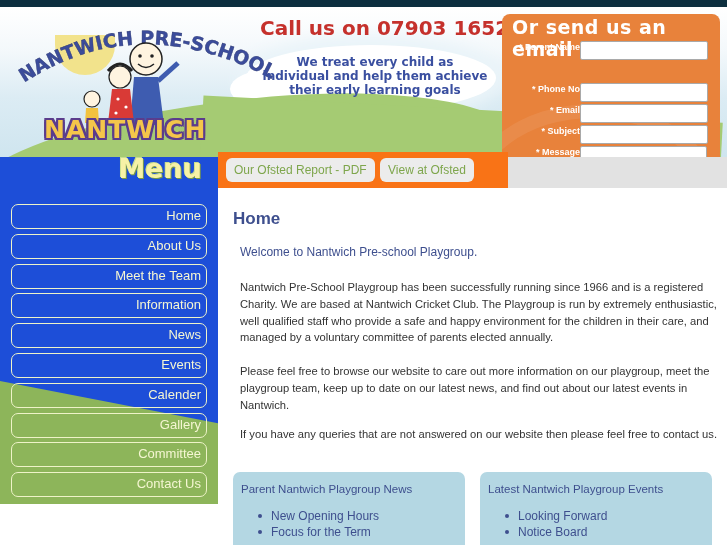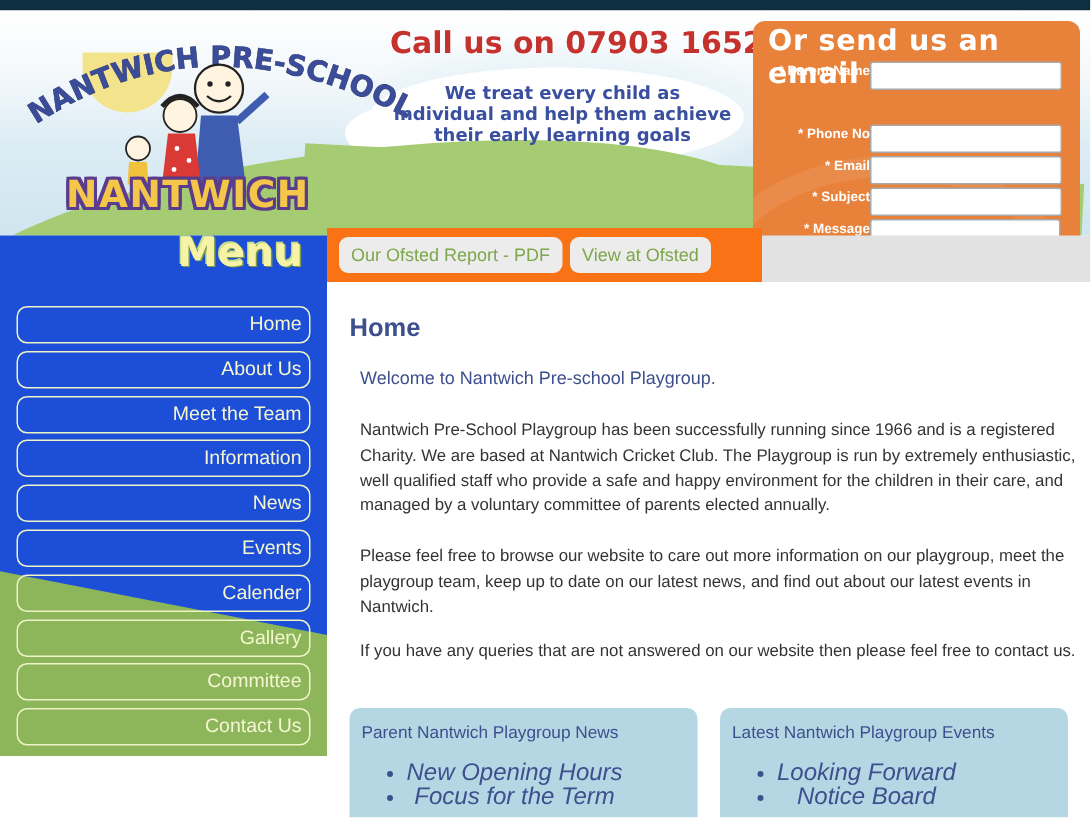--- a/index.html
+++ b/index.html
@@ -52,21 +52,21 @@
 
   
   .main { position: absolute; left: 218px; top: 188px; width: 509px; height: 357px; background: #ffffff; }
   .main-title { position: absolute; left: 15px; top: 21px; font-size: 17px; color: #3e4f8e; }
   .welcome { position: absolute; left: 22px; top: 57px; font-size: 12px; color: #3e4f8e; }
   .para { position: absolute; left: 22px; width: 478px; font-size: 11.2px; line-height: 16.8px; color: #333; }
 
   .info-box { position: absolute; top: 284px; width: 232px; height: 80px; background: #b4d7e3; border-radius: 7px; }
   .info-title { position: absolute; left: 8px; top: 11px; font-size: 11.5px; color: #3e4f8e; }
   .info-list { position: absolute; left: 22px; top: 36px; list-style: none; }
-  .info-list li { position: relative; padding-left: 16px; font-size: 16px; font-style: italic; color: #3e4f8e; line-height: 16px; cursor: pointer; text-align: center; }
+  .info-list li { position: relative; padding-left: 16px; font-size: 12px; color: #3e4f8e; line-height: 16px; cursor: pointer; }
   .info-list li::before { content: ""; position: absolute; left: 3px; top: 6px; width: 4px; height: 4px; border-radius: 50%; background: #3e4f8e; }
 </style>
 </head>
 <body>
 
 <div class="page">
   <div class="topbar"></div>
 
   <div class="header">
     <div class="cloud"></div>

